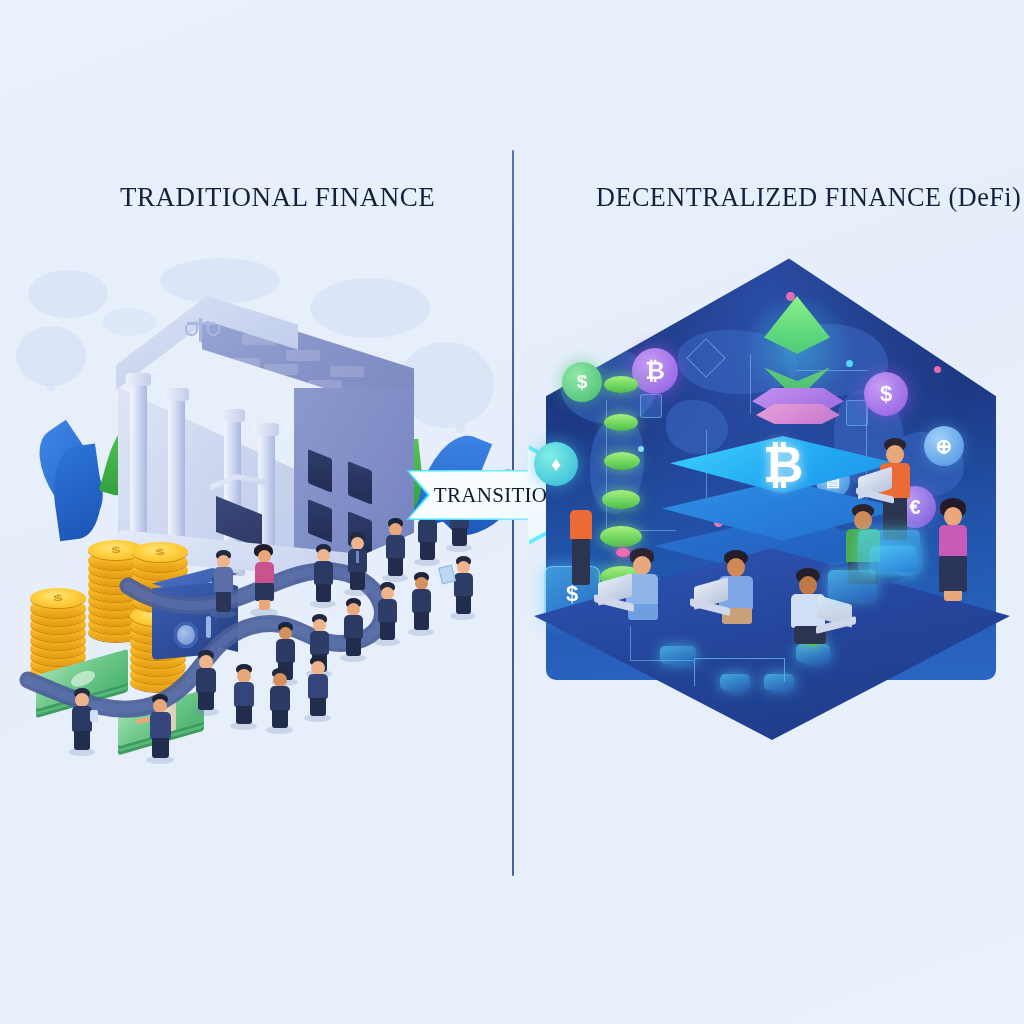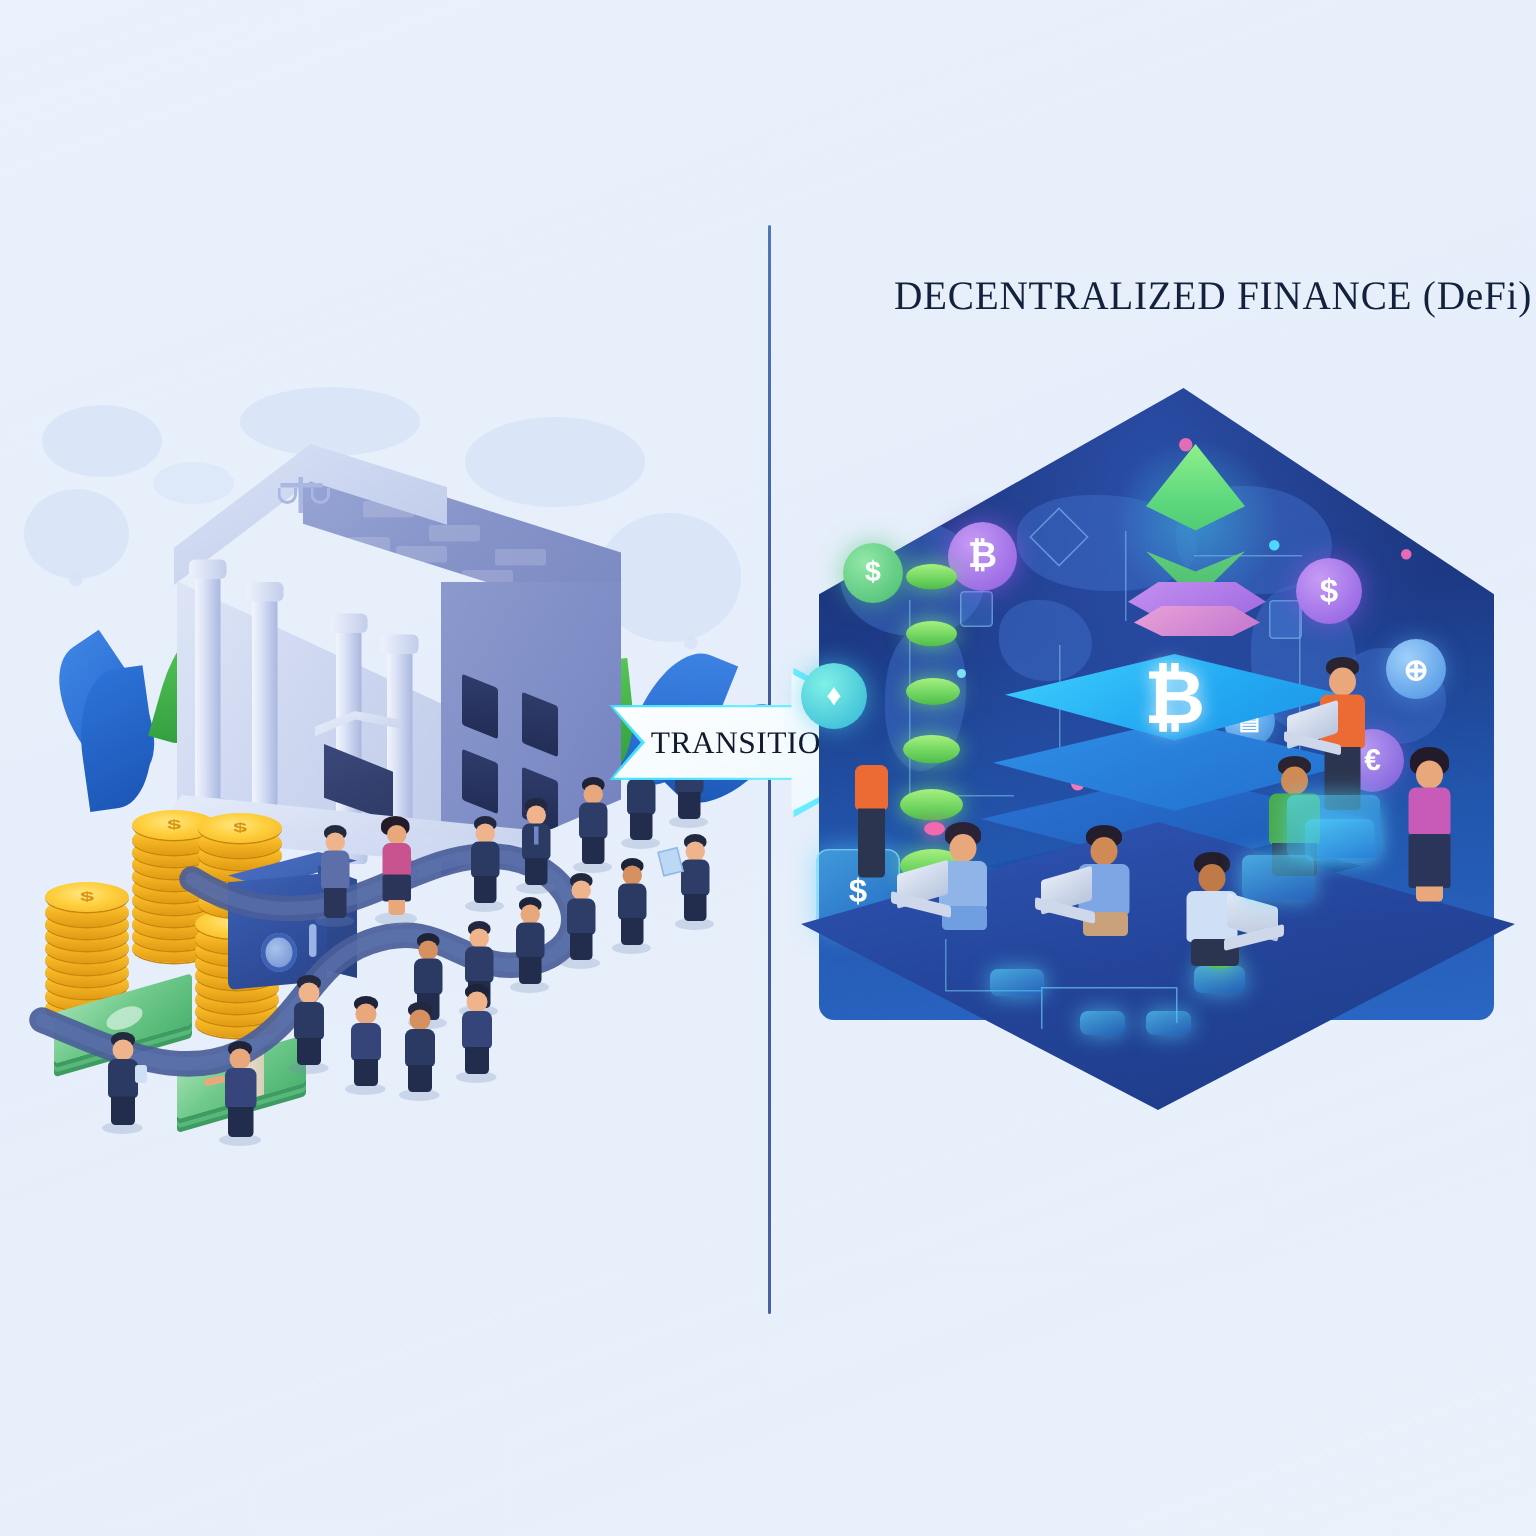--- a/index.html
+++ b/index.html
@@ -233,20 +233,21 @@
     box-shadow:0 0 14px rgba(90,220,255,.6);
   }
   .laptop-base{position:absolute;background:#cfd8ea;border-radius:2px;}
   .laptop-screen{position:absolute;background:linear-gradient(160deg,#e4eaf6,#b9c6de);border-radius:2px;}
 </style>
 </head>
 <body>
 
 <div id="stage">
 
+  <div class="title" id="title-left">TRADITIONAL FINANCE</div>
 
   <div class="title" id="title-right">DECENTRALIZED FINANCE (DeFi)</div>
 
   <div id="divider"></div>
 
   <div id="left-scene">
 
     <div class="blob" style="left:18px;top:20px;width:80px;height:48px;"></div>
     <div class="blob" style="left:150px;top:8px;width:120px;height:46px;"></div>
     <div class="blob" style="left:300px;top:28px;width:120px;height:60px;"></div>

